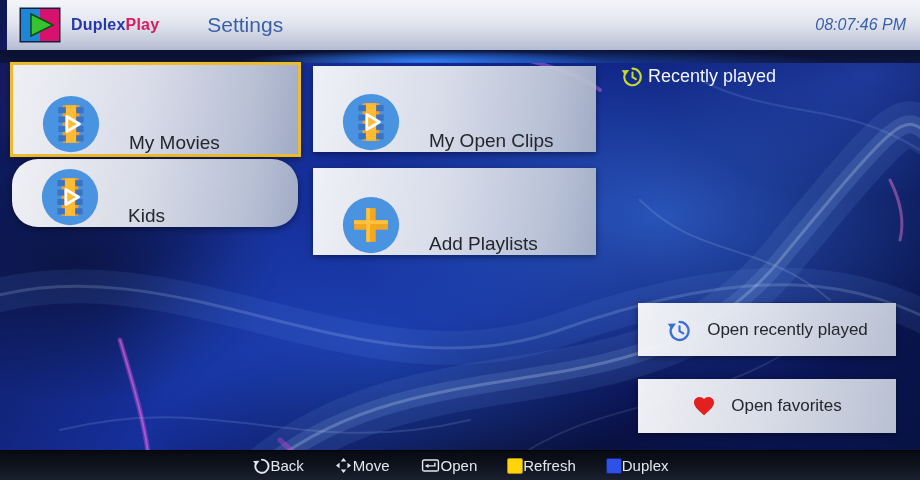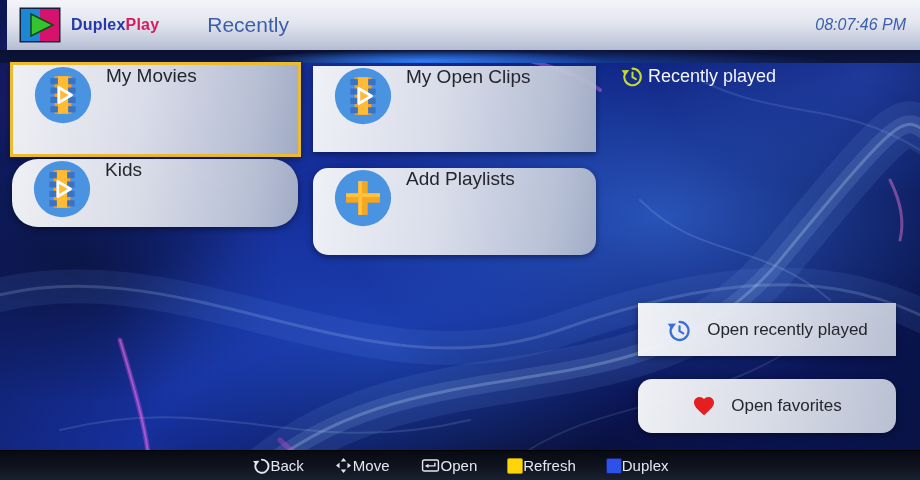--- a/index.html
+++ b/index.html
@@ -33,22 +33,22 @@
   .bar-strip {
     position:absolute; left:0; top:50px; width:920px; height:13px;
     background:
       radial-gradient(ellipse 260px 16px at 46% 85%, rgba(50,130,255,0.95), transparent 70%),
       radial-gradient(ellipse 400px 20px at 60% 100%, rgba(30,90,220,0.6), transparent 70%),
       linear-gradient(#0a1030, #0d1640);
   }
 
   
   .card {
-    position:absolute; display:flex; align-items:flex-start;
-    padding-left:20px; gap:13px; cursor:pointer;
+    position:absolute; display:flex; align-items:flex-end;
+    padding-left:28px; gap:28px; cursor:pointer;
     background:linear-gradient(100deg, rgba(246,247,249,0.97) 0%, rgba(227,230,238,0.95) 45%, rgba(196,203,218,0.93) 82%, rgba(172,181,200,0.92) 100%);
     box-shadow:0 2px 6px rgba(0,0,10,0.45);
   }
   .card.selected { border:3px solid #edbb2e; box-shadow:0 0 0 1px rgba(40,40,0,.5), 0 2px 8px rgba(0,0,10,.5); }
   .card-label { font-size:19px; color:#23262c; }
   .icon-wrap { width:60px; height:60px; flex:0 0 auto; }
 
   
   .rp-header { position:absolute; left:620px; top:64px; display:flex; align-items:center; gap:4px; }
   .rp-title { color:#f2f4f8; font-size:18px; }
@@ -99,21 +99,21 @@
   </svg>
 
   <div class="topbar">
     <svg class="logo" width="42" height="36" viewBox="0 0 42 36">
       <rect x="0.5" y="0.5" width="41" height="35" fill="#13203c"></rect>
       <rect x="2" y="2" width="19" height="32" fill="#1d86d6"></rect>
       <rect x="21" y="2" width="19" height="32" fill="#d6116e"></rect>
       <polygon points="12,7 34,18 12,29" fill="#35c42f" stroke="#0c4a14" stroke-width="1.5"></polygon>
     </svg>
     <div class="brand"><span class="b1">Duplex</span><span class="b2">Play</span></div>
-    <div class="page-title">Recently</div>
+    <div class="page-title">Settings</div>
     <div class="clock">08:07:46 PM</div>
   </div>
   <div class="bar-strip"></div>
 
   <div class="card selected" style="left:10px; top:62px; width:291px; height:95px;">
     <span class="icon-wrap">
       <svg width="60" height="60" viewBox="0 0 64 64">
         <circle cx="32" cy="32" r="30" fill="#4a93e0"></circle>
         <rect x="23" y="12" width="18" height="40" fill="#f5a01e"></rect>
         <rect x="26.5" y="12" width="11" height="40" fill="#ffbb33"></rect>
@@ -170,21 +170,21 @@
             <rect x="37.5" y="24" width="8" height="6.5"></rect>
           <rect x="37.5" y="34" width="8" height="6.5"></rect>
             <rect x="37.5" y="44" width="8" height="6.5"></rect>
         </g>
         <polygon points="27.5,24 41,32 27.5,40" fill="none" stroke="#ffffff" stroke-width="3" stroke-linejoin="round"></polygon>
       </svg>
     </span>
     <span class="card-label">Kids</span>
   </div>
 
-  <div class="card" style="left:313px; top:168px; width:283px; height:87px;border-radius:15px;">
+  <div class="card" style="left:313px; top:168px; width:283px; height:87px;">
     <span class="icon-wrap">
       <svg width="60" height="60" viewBox="0 0 64 64">
         <circle cx="32" cy="32" r="30" fill="#4a93e0"></circle>
         <rect x="14" y="27" width="36" height="10" fill="#f5a720"></rect>
         <rect x="27" y="14" width="10" height="36" fill="#f5a720"></rect>
         <rect x="14" y="27" width="36" height="4" fill="#ffc23d"></rect>
         <rect x="27" y="14" width="4" height="36" fill="#ffc23d"></rect>
       </svg>
     </span>
     <span class="card-label">Add Playlists</span>
@@ -201,21 +201,21 @@
 
   <div class="panel-btn" style="top:303px; height:53px;">
     <svg width="26" height="26" viewBox="0 0 24 24">
       <path d="M12.5 4.6 A8.3 8.3 0 1 1 4.9 9.6" fill="none" stroke="#3a6fd8" stroke-width="2.1" stroke-linecap="round"></path>
       <polygon points="1.6,6.2 9.2,6.0 5.4,11.6" fill="#3a6fd8"></polygon>
       <path d="M12.5 8.6 V13.1 L15.9 15.1" fill="none" stroke="#3a6fd8" stroke-width="2" stroke-linecap="round"></path>
     </svg>
     <span class="pb-label">Open recently played</span>
   </div>
 
-  <div class="panel-btn" style="top:379px; height:54px;border-radius:14px;">
+  <div class="panel-btn" style="top:379px; height:54px;">
     <svg width="24" height="24" viewBox="0 0 24 24">
       <path d="M12 21.35l-1.45-1.32C5.4 15.36 2 12.28 2 8.5 2 5.42 4.42 3 7.5 3c1.74 0 3.41.81 4.5 2.09C13.09 3.81 14.76 3 16.5 3 19.58 3 22 5.42 22 8.5c0 3.78-3.4 6.86-8.55 11.54L12 21.35z" fill="#e41f1f"></path>
     </svg>
     <span class="pb-label">Open favorites</span>
   </div>
 
   <div class="bbar">
 
     <div class="bbar-item">
       <svg width="19" height="19" viewBox="0 0 24 24">

